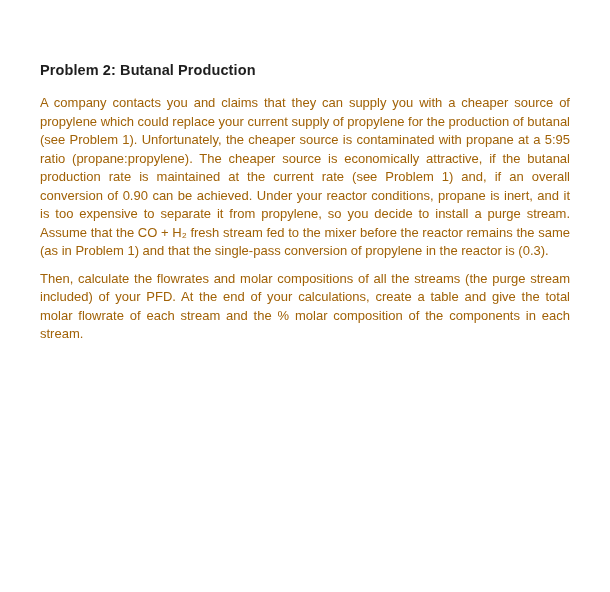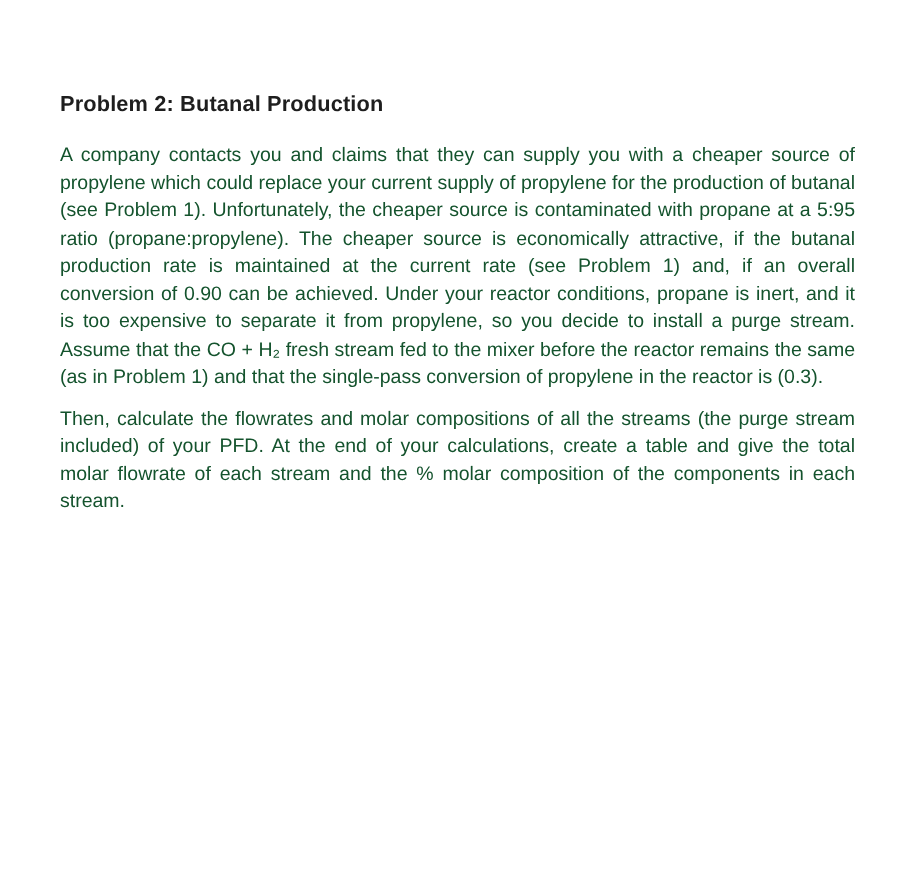--- a/index.html
+++ b/index.html
@@ -24,21 +24,21 @@
     font-size: 14.5px;
     font-weight: bold;
     line-height: 20px;
     color: #1e1e1e;
     margin: 0 0 14px 0;
     letter-spacing: 0.1px;
   }
   .doc-paragraph {
     font-size: 13px;
     line-height: 18.5px;
-    color: #14532d;
+    color: #a16207;
     text-align: justify;
     margin: 0 0 9px 0;
   }
   .doc-paragraph:last-child {
     margin-bottom: 0;
   }
 </style>
 </head>
 <body>
 

